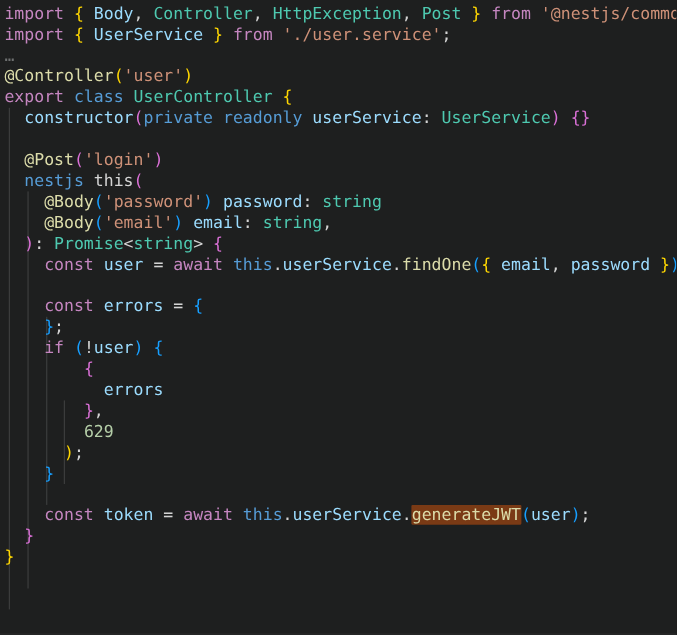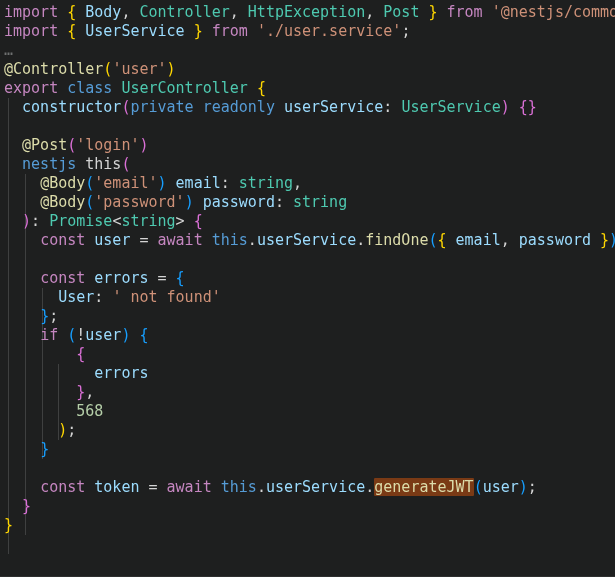--- a/index.html
+++ b/index.html
@@ -75,33 +75,32 @@
   <div id="code-lines">
       <div class="code-line"><span class="t-kw">import</span><span class="t-plain"> </span><span class="t-br1">{</span><span class="t-plain"> </span><span class="t-var">Body</span><span class="t-plain">, </span><span class="t-type">Controller</span><span class="t-plain">, </span><span class="t-type">HttpException</span><span class="t-plain">, </span><span class="t-type">Post</span><span class="t-plain"> </span><span class="t-br1">}</span><span class="t-plain"> </span><span class="t-kw">from</span><span class="t-plain"> </span><span class="t-str">'@nestjs/common'</span><span class="t-plain">;</span></div>
       <div class="code-line"><span class="t-kw">import</span><span class="t-plain"> </span><span class="t-br1">{</span><span class="t-plain"> </span><span class="t-var">UserService</span><span class="t-plain"> </span><span class="t-br1">}</span><span class="t-plain"> </span><span class="t-kw">from</span><span class="t-plain"> </span><span class="t-str">'./user.service'</span><span class="t-plain">;</span></div>
       <div class="code-line"><span class="t-fold">…</span></div>
       <div class="code-line"><span class="t-fn">@Controller</span><span class="t-br1">(</span><span class="t-str">'user'</span><span class="t-br1">)</span></div>
       <div class="code-line"><span class="t-kw">export</span><span class="t-plain"> </span><span class="t-kw2">class</span><span class="t-plain"> </span><span class="t-type">UserController</span><span class="t-plain"> </span><span class="t-br1">{</span></div>
       <div class="code-line"><span class="t-plain">  </span><span class="t-var">constructor</span><span class="t-br2">(</span><span class="t-kw2">private</span><span class="t-plain"> </span><span class="t-kw2">readonly</span><span class="t-plain"> </span><span class="t-varb">userService</span><span class="t-plain">: </span><span class="t-type">UserService</span><span class="t-br2">)</span><span class="t-plain"> </span><span class="t-br2">{}</span></div>
       <div class="code-line">​</div>
       <div class="code-line"><span class="t-plain">  </span><span class="t-fn">@Post</span><span class="t-br2">(</span><span class="t-str">'login'</span><span class="t-br2">)</span></div>
       <div class="code-line"><span class="t-plain">  </span><span class="t-kw2">nestjs</span><span class="t-plain"> </span><span class="t-plain">this</span><span class="t-br2">(</span></div>
+      <div class="code-line"><span class="t-plain">    </span><span class="t-fn">@Body</span><span class="t-br3">(</span><span class="t-str">'password'</span><span class="t-br3">)</span><span class="t-plain"> </span><span class="t-var">password</span><span class="t-plain">: </span><span class="t-type">string</span></div>
       <div class="code-line"><span class="t-plain">    </span><span class="t-fn">@Body</span><span class="t-br3">(</span><span class="t-str">'email'</span><span class="t-br3">)</span><span class="t-plain"> </span><span class="t-var">email</span><span class="t-plain">: </span><span class="t-type">string</span><span class="t-plain">,</span></div>
-      <div class="code-line"><span class="t-plain">    </span><span class="t-fn">@Body</span><span class="t-br3">(</span><span class="t-str">'password'</span><span class="t-br3">)</span><span class="t-plain"> </span><span class="t-var">password</span><span class="t-plain">: </span><span class="t-type">string</span></div>
       <div class="code-line"><span class="t-plain">  </span><span class="t-br2">)</span><span class="t-plain">: </span><span class="t-type">Promise</span><span class="t-plain">&lt;</span><span class="t-type">string</span><span class="t-plain">&gt;</span><span class="t-plain"> </span><span class="t-br2">{</span></div>
       <div class="code-line"><span class="t-plain">    </span><span class="t-kw">const</span><span class="t-plain"> </span><span class="t-var">user</span><span class="t-plain"> = </span><span class="t-kw">await</span><span class="t-plain"> </span><span class="t-kw2">this</span><span class="t-plain">.</span><span class="t-var">userService</span><span class="t-plain">.</span><span class="t-fn">findOne</span><span class="t-br3">(</span><span class="t-br1">{</span><span class="t-plain"> </span><span class="t-var">email</span><span class="t-plain">, </span><span class="t-var">password</span><span class="t-plain"> </span><span class="t-br1">}</span><span class="t-br3">)</span><span class="t-plain">;</span></div>
       <div class="code-line">​</div>
       <div class="code-line"><span class="t-plain">    </span><span class="t-kw">const</span><span class="t-plain"> </span><span class="t-var">errors</span><span class="t-plain"> = </span><span class="t-br3">{</span></div>
-      <div class="code-line"><span class="t-plain">      </span><span class="t-var">User</span><span class="t-plain">: </span><span class="t-str">' not found'</span></div>
       <div class="code-line"><span class="t-plain">    </span><span class="t-br3">}</span><span class="t-plain">;</span></div>
       <div class="code-line"><span class="t-plain">    </span><span class="t-kw">if</span><span class="t-plain"> </span><span class="t-br3">(</span><span class="t-plain">!</span><span class="t-var">user</span><span class="t-br3">)</span><span class="t-plain"> </span><span class="t-br3">{</span></div>
       <div class="code-line"><span class="t-plain">        </span><span class="t-br2">{</span></div>
       <div class="code-line"><span class="t-plain">          </span><span class="t-var">errors</span></div>
       <div class="code-line"><span class="t-plain">        </span><span class="t-br2">}</span><span class="t-plain">,</span></div>
-      <div class="code-line"><span class="t-plain">        </span><span class="t-num">568</span></div>
+      <div class="code-line"><span class="t-plain">        </span><span class="t-num">629</span></div>
       <div class="code-line"><span class="t-plain">      </span><span class="t-br1">)</span><span class="t-plain">;</span></div>
       <div class="code-line"><span class="t-plain">    </span><span class="t-br3">}</span></div>
       <div class="code-line">​</div>
       <div class="code-line"><span class="t-plain">    </span><span class="t-kw">const</span><span class="t-plain"> </span><span class="t-var">token</span><span class="t-plain"> = </span><span class="t-kw">await</span><span class="t-plain"> </span><span class="t-kw2">this</span><span class="t-plain">.</span><span class="t-var">userService</span><span class="t-plain">.</span><span class="t-fn t-hl" style="background: rgb(122, 58, 21);">generateJWT</span><span class="t-br3">(</span><span class="t-var">user</span><span class="t-br3">)</span><span class="t-plain">;</span></div>
       <div class="code-line"><span class="t-plain">  </span><span class="t-br2">}</span></div>
       <div class="code-line"><span class="t-br1">}</span></div>
     </div>
 </div>
 
 </body></html>

